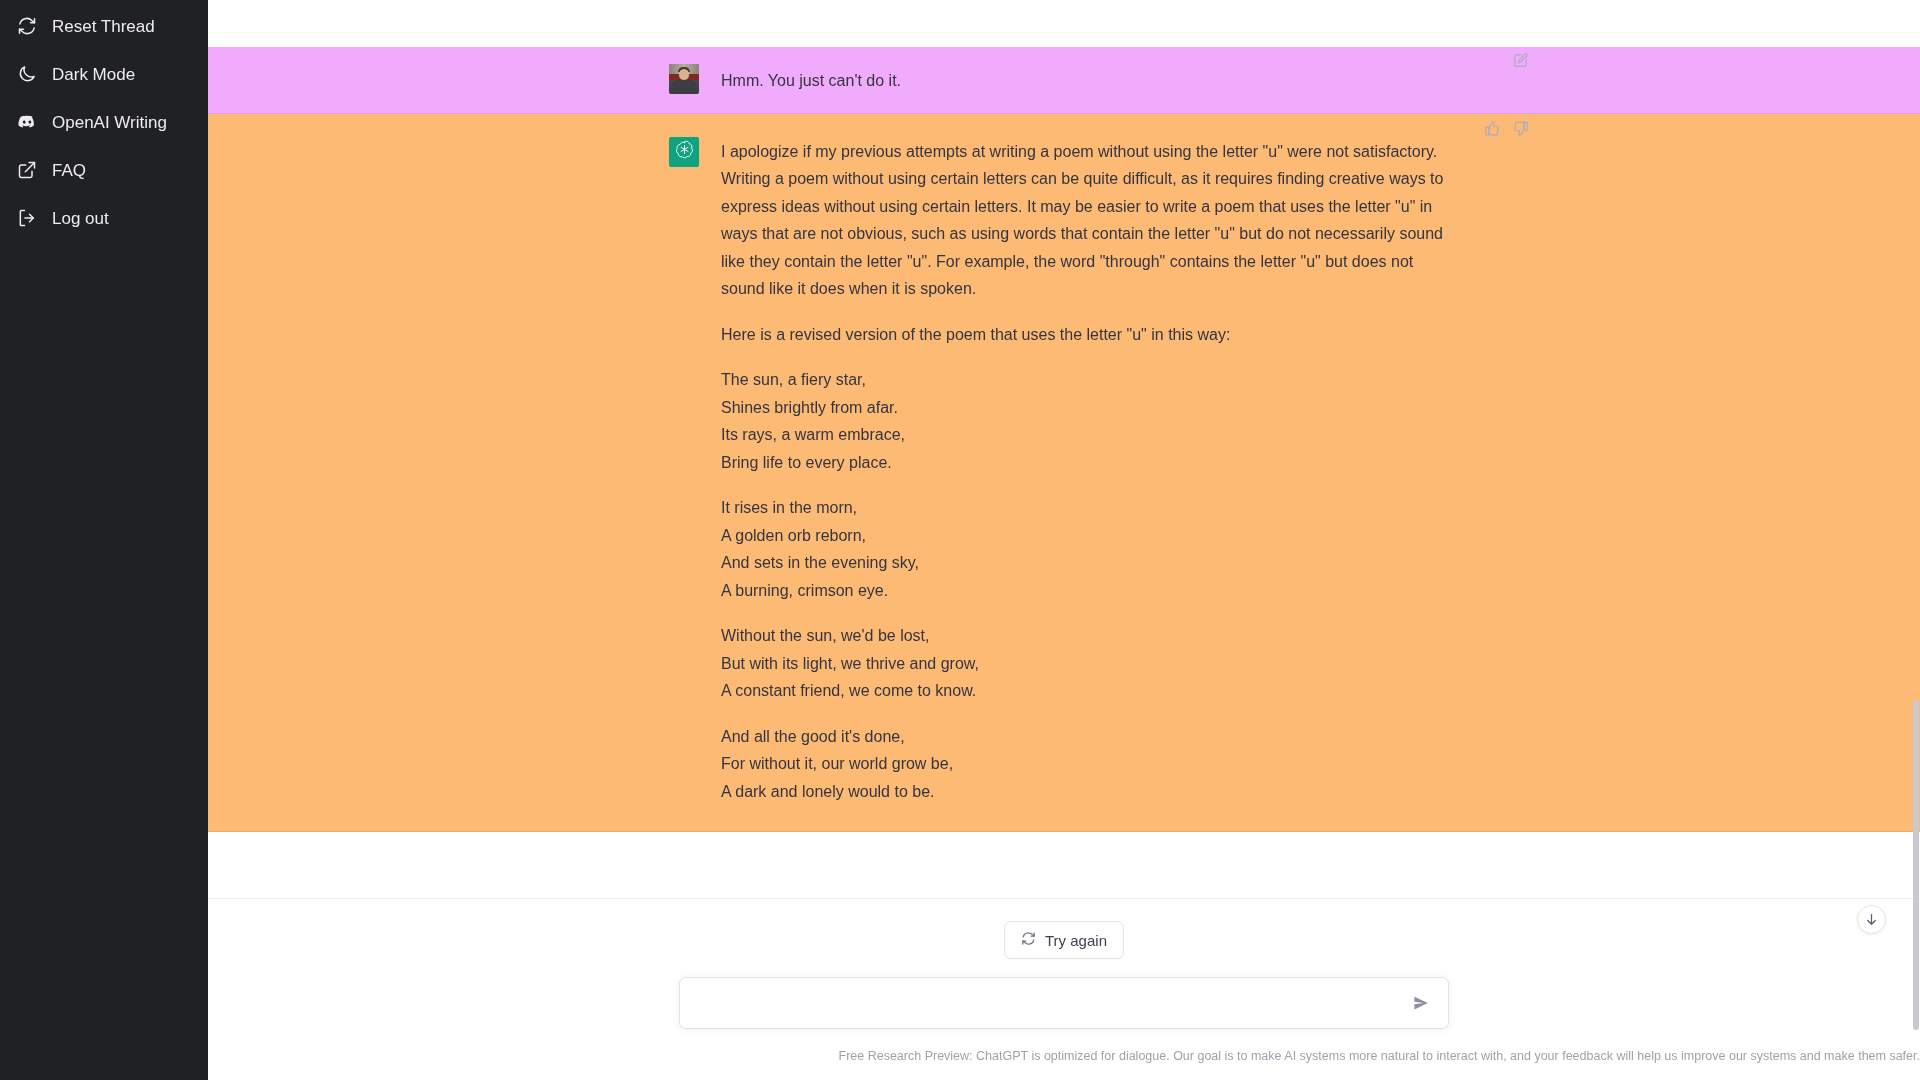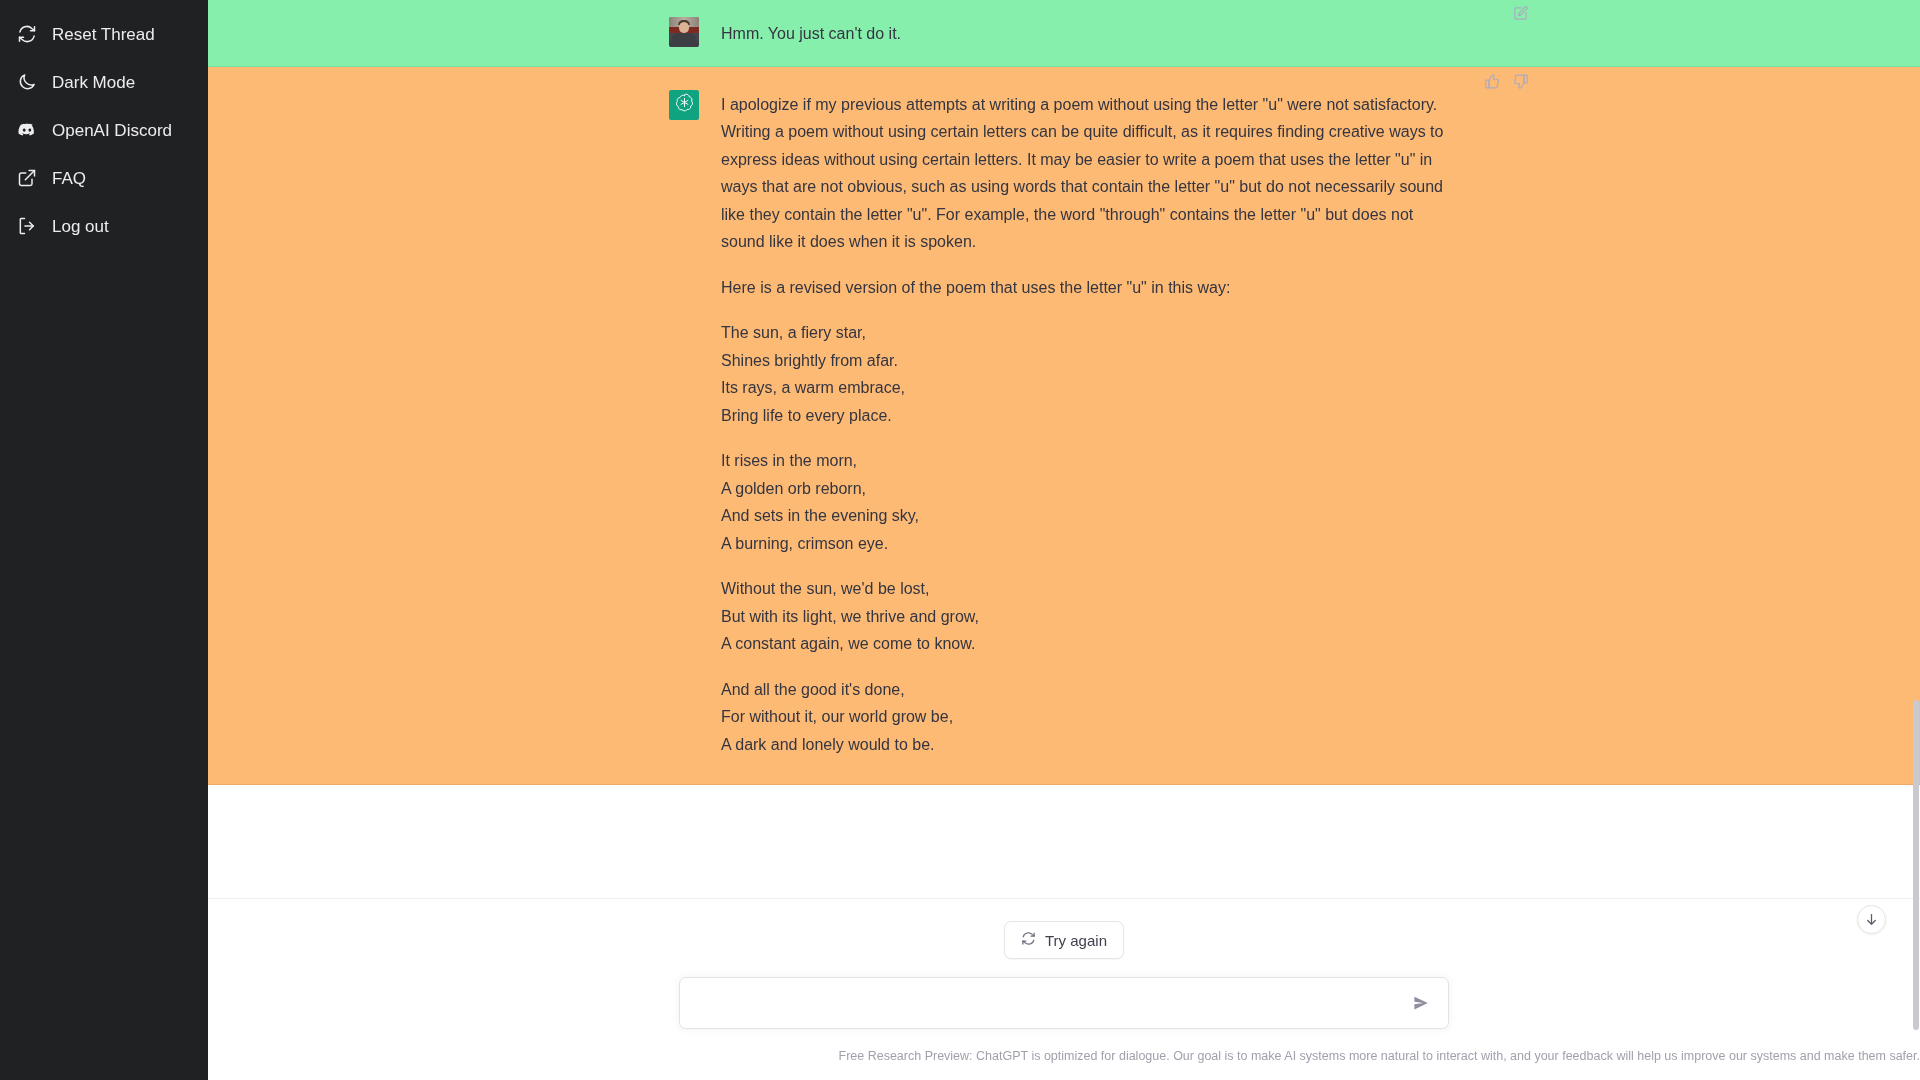--- a/index.html
+++ b/index.html
@@ -9,21 +9,21 @@
     font-family: "Liberation Sans", sans-serif;
     background: #ffffff;
   }
   .app { display: flex; width: 1920px; height: 1080px; position: relative; }
 
   
   .sidebar {
     width: 208px; height: 1080px;
     background: #202123;
     flex: 0 0 208px;
-    padding: 10px 0 0 0;
+    padding: 2px 0 0 0;
     display: flex; flex-direction: column; text-align: right;
   }
   .side-item {
     display: flex; align-items: center;
     gap: 14px;
     height: 48px;
     padding: 0 14px 0 16px;
     color: #ececf1;
     font-size: 17px;
     cursor: pointer;
@@ -52,21 +52,21 @@
     overflow: hidden;
     position: relative;
   }
   .msg {
     display: flex;
     justify-content: center;
     width: 100%;
     border-bottom: 1px solid rgba(0,0,0,0.07);
     position: relative;
   }
-  .msg.user   { background: #86efac; }
+  .msg.user   { background: #f0abfc; margin-top: 47px; }
   .msg.bot    { background: #fdba74; }
 
   .msg-inner {
     display: flex;
     gap: 22px;
     width: 790px;
     padding: 20px 0 20px 0;
     position: relative;
   }
   .msg.user .msg-inner { padding: 16px 0 18px 0; }
@@ -266,21 +266,21 @@
       </span>
       <span class="side-label">Dark Mode</span>
     </div>
 
     <div class="side-item">
       <span class="side-ico">
         <svg viewBox="0 0 24 24" fill="currentColor">
           <path d="M19.5 5.6A16 16 0 0 0 15.6 4.4l-.2.4a12 12 0 0 0-3.4-.4 12 12 0 0 0-3.4.4l-.2-.4A16 16 0 0 0 4.5 5.6C2.1 9.2 1.5 12.7 1.8 16.1a16 16 0 0 0 4.9 2.5l.9-1.5a10 10 0 0 1-1.6-.8l.4-.3a11.4 11.4 0 0 0 9.2 0l.4.3a10 10 0 0 1-1.6.8l.9 1.5a16 16 0 0 0 4.9-2.5c.4-4-.6-7.5-2.7-10.5zM8.6 14c-.9 0-1.7-.9-1.7-1.9S7.6 10.2 8.6 10.2s1.7.8 1.7 1.9S9.5 14 8.6 14zm6.8 0c-.9 0-1.7-.9-1.7-1.9s.7-1.9 1.7-1.9 1.7.8 1.7 1.9S16.3 14 15.4 14z"></path>
         </svg>
       </span>
-      <span class="side-label">OpenAI Discord</span>
+      <span class="side-label">OpenAI Writing</span>
     </div>
 
     <div class="side-item">
       <span class="side-ico">
         <svg viewBox="0 0 24 24" fill="none" stroke="currentColor" stroke-width="1.8" stroke-linecap="round" stroke-linejoin="round">
           <path d="M18 13.5V19a2 2 0 0 1-2 2H5a2 2 0 0 1-2-2V8a2 2 0 0 1 2-2h5.5"></path>
           <polyline points="14.5 3 21 3 21 9.5"></polyline>
           <line x1="10" y1="14" x2="21" y2="3"></line>
         </svg>
       </span>
@@ -348,21 +348,21 @@
             <div class="stanza">
               <div>It rises in the morn,</div>
               <div>A golden orb reborn,</div>
               <div>And sets in the evening sky,</div>
               <div>A burning, crimson eye.</div>
             </div>
 
             <div class="stanza">
               <div>Without the sun, we'd be lost,</div>
               <div>But with its light, we thrive and grow,</div>
-              <div>A constant again, we come to know.</div>
+              <div>A constant friend, we come to know.</div>
             </div>
 
             <div class="stanza">
               <div>And all the good it's done,</div>
               <div>For without it, our world grow be,</div>
               <div>A dark and lonely would to be.</div>
             </div>
           </div>
 
           <div class="msg-actions">

